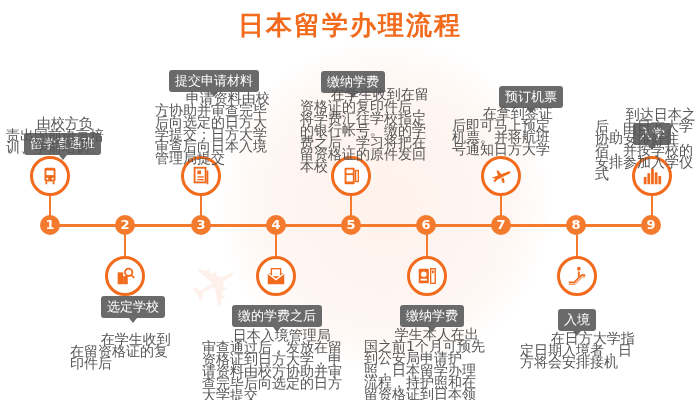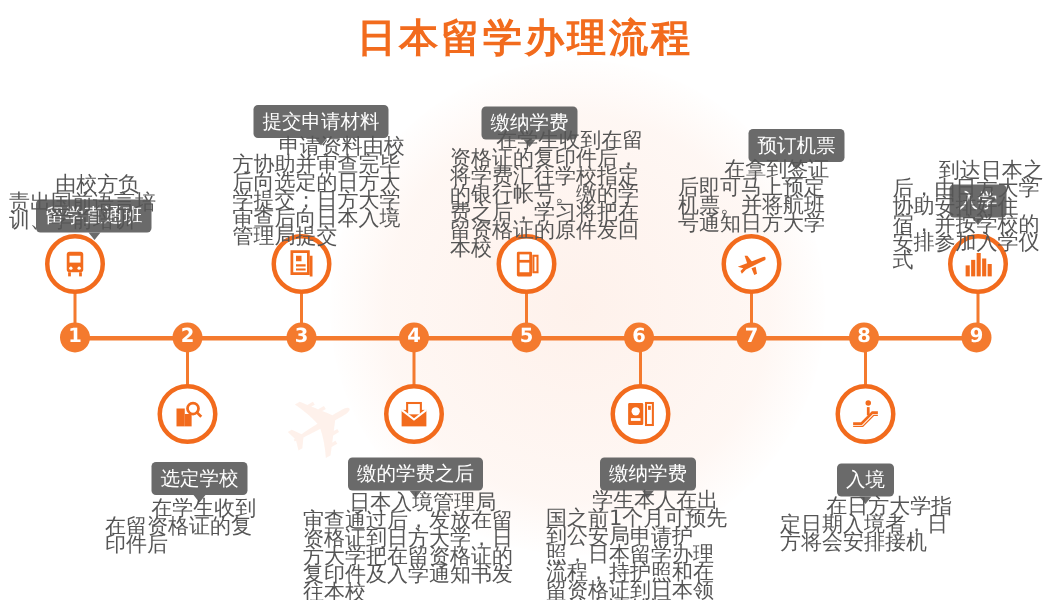--- a/index.html
+++ b/index.html
@@ -44,21 +44,21 @@
 <div class="stem" style="left:124px;top:234px;height:24px;"></div>
 <div class="circle" style="left:105px;top:256px;">
   <svg viewBox="0 0 24 24">
       <rect x="4" y="8" width="6" height="13" fill="#f26b1d"></rect>
       <rect x="10" y="12" width="5" height="9" fill="#f26b1d"></rect>
       <circle cx="16" cy="8" r="4" fill="none" stroke="#f26b1d" stroke-width="2"></circle>
       <line x1="19" y1="11" x2="22" y2="14" stroke="#f26b1d" stroke-width="2"></line>
     </svg>
 </div>
 <div class="num" style="left:115px;">2</div>
-<div class="label" style="left:101px;top:308px;">选定学校</div>
+<div class="label" style="left:101px;top:296px;">选定学校</div>
 <div class="desc" style="left:70px;top:333px;width:110px;">在学生收到在留资格证的复印件后</div>
 
 <div class="stem" style="left:200px;top:193px;height:24px;"></div>
 <div class="circle" style="left:181px;top:156px;">
   <svg viewBox="0 0 24 24">
       <rect x="5" y="3" width="12" height="16" fill="#fff" stroke="#f26b1d" stroke-width="2"></rect>
       <rect x="8" y="6" width="4" height="4" fill="#f26b1d"></rect>
       <line x1="8" y1="13" x2="15" y2="13" stroke="#f26b1d" stroke-width="1.5"></line>
       <line x1="8" y1="16" x2="15" y2="16" stroke="#f26b1d" stroke-width="1.5"></line>
       <line x1="19" y1="6" x2="19" y2="21" stroke="#f26b1d" stroke-width="2"></line>
@@ -71,21 +71,21 @@
 <div class="stem" style="left:275px;top:234px;height:24px;"></div>
 <div class="circle" style="left:256px;top:256px;">
   <svg viewBox="0 0 24 24">
       <rect x="3" y="9" width="18" height="12" fill="#f26b1d"></rect>
       <rect x="7" y="4" width="10" height="9" fill="#fff" stroke="#f26b1d" stroke-width="1.5"></rect>
       <polyline points="3,9 12,16 21,9" fill="none" stroke="#fff" stroke-width="1.5"></polyline>
     </svg>
 </div>
 <div class="num" style="left:266px;">4</div>
 <div class="label" style="left:232px;top:305px;">缴的学费之后</div>
-<div class="desc" style="left:202px;top:329px;width:140px;">日本入境管理局审查通过后，发放在留资格证到日方大学，日方大学把在留资格证的复印件及入学通知书发往本校</div>
+<div class="desc" style="left:202px;top:329px;width:140px;">日本入境管理局审查通过后，发放在留资格证到日方大学，申请资料由校方协助并审查完毕后向选定的日方大学提交</div>
 
 <div class="stem" style="left:350px;top:193px;height:24px;"></div>
 <div class="circle" style="left:331px;top:156px;">
   <svg viewBox="0 0 24 24">
       <rect x="5" y="3" width="11" height="18" rx="1" fill="#f26b1d"></rect>
       <rect x="7" y="5" width="7" height="4" fill="#fff"></rect>
       <rect x="7" y="11" width="7" height="7" fill="#fff"></rect>
       <rect x="17" y="6" width="3" height="12" fill="none" stroke="#f26b1d" stroke-width="1.5"></rect>
     </svg>
 </div>

